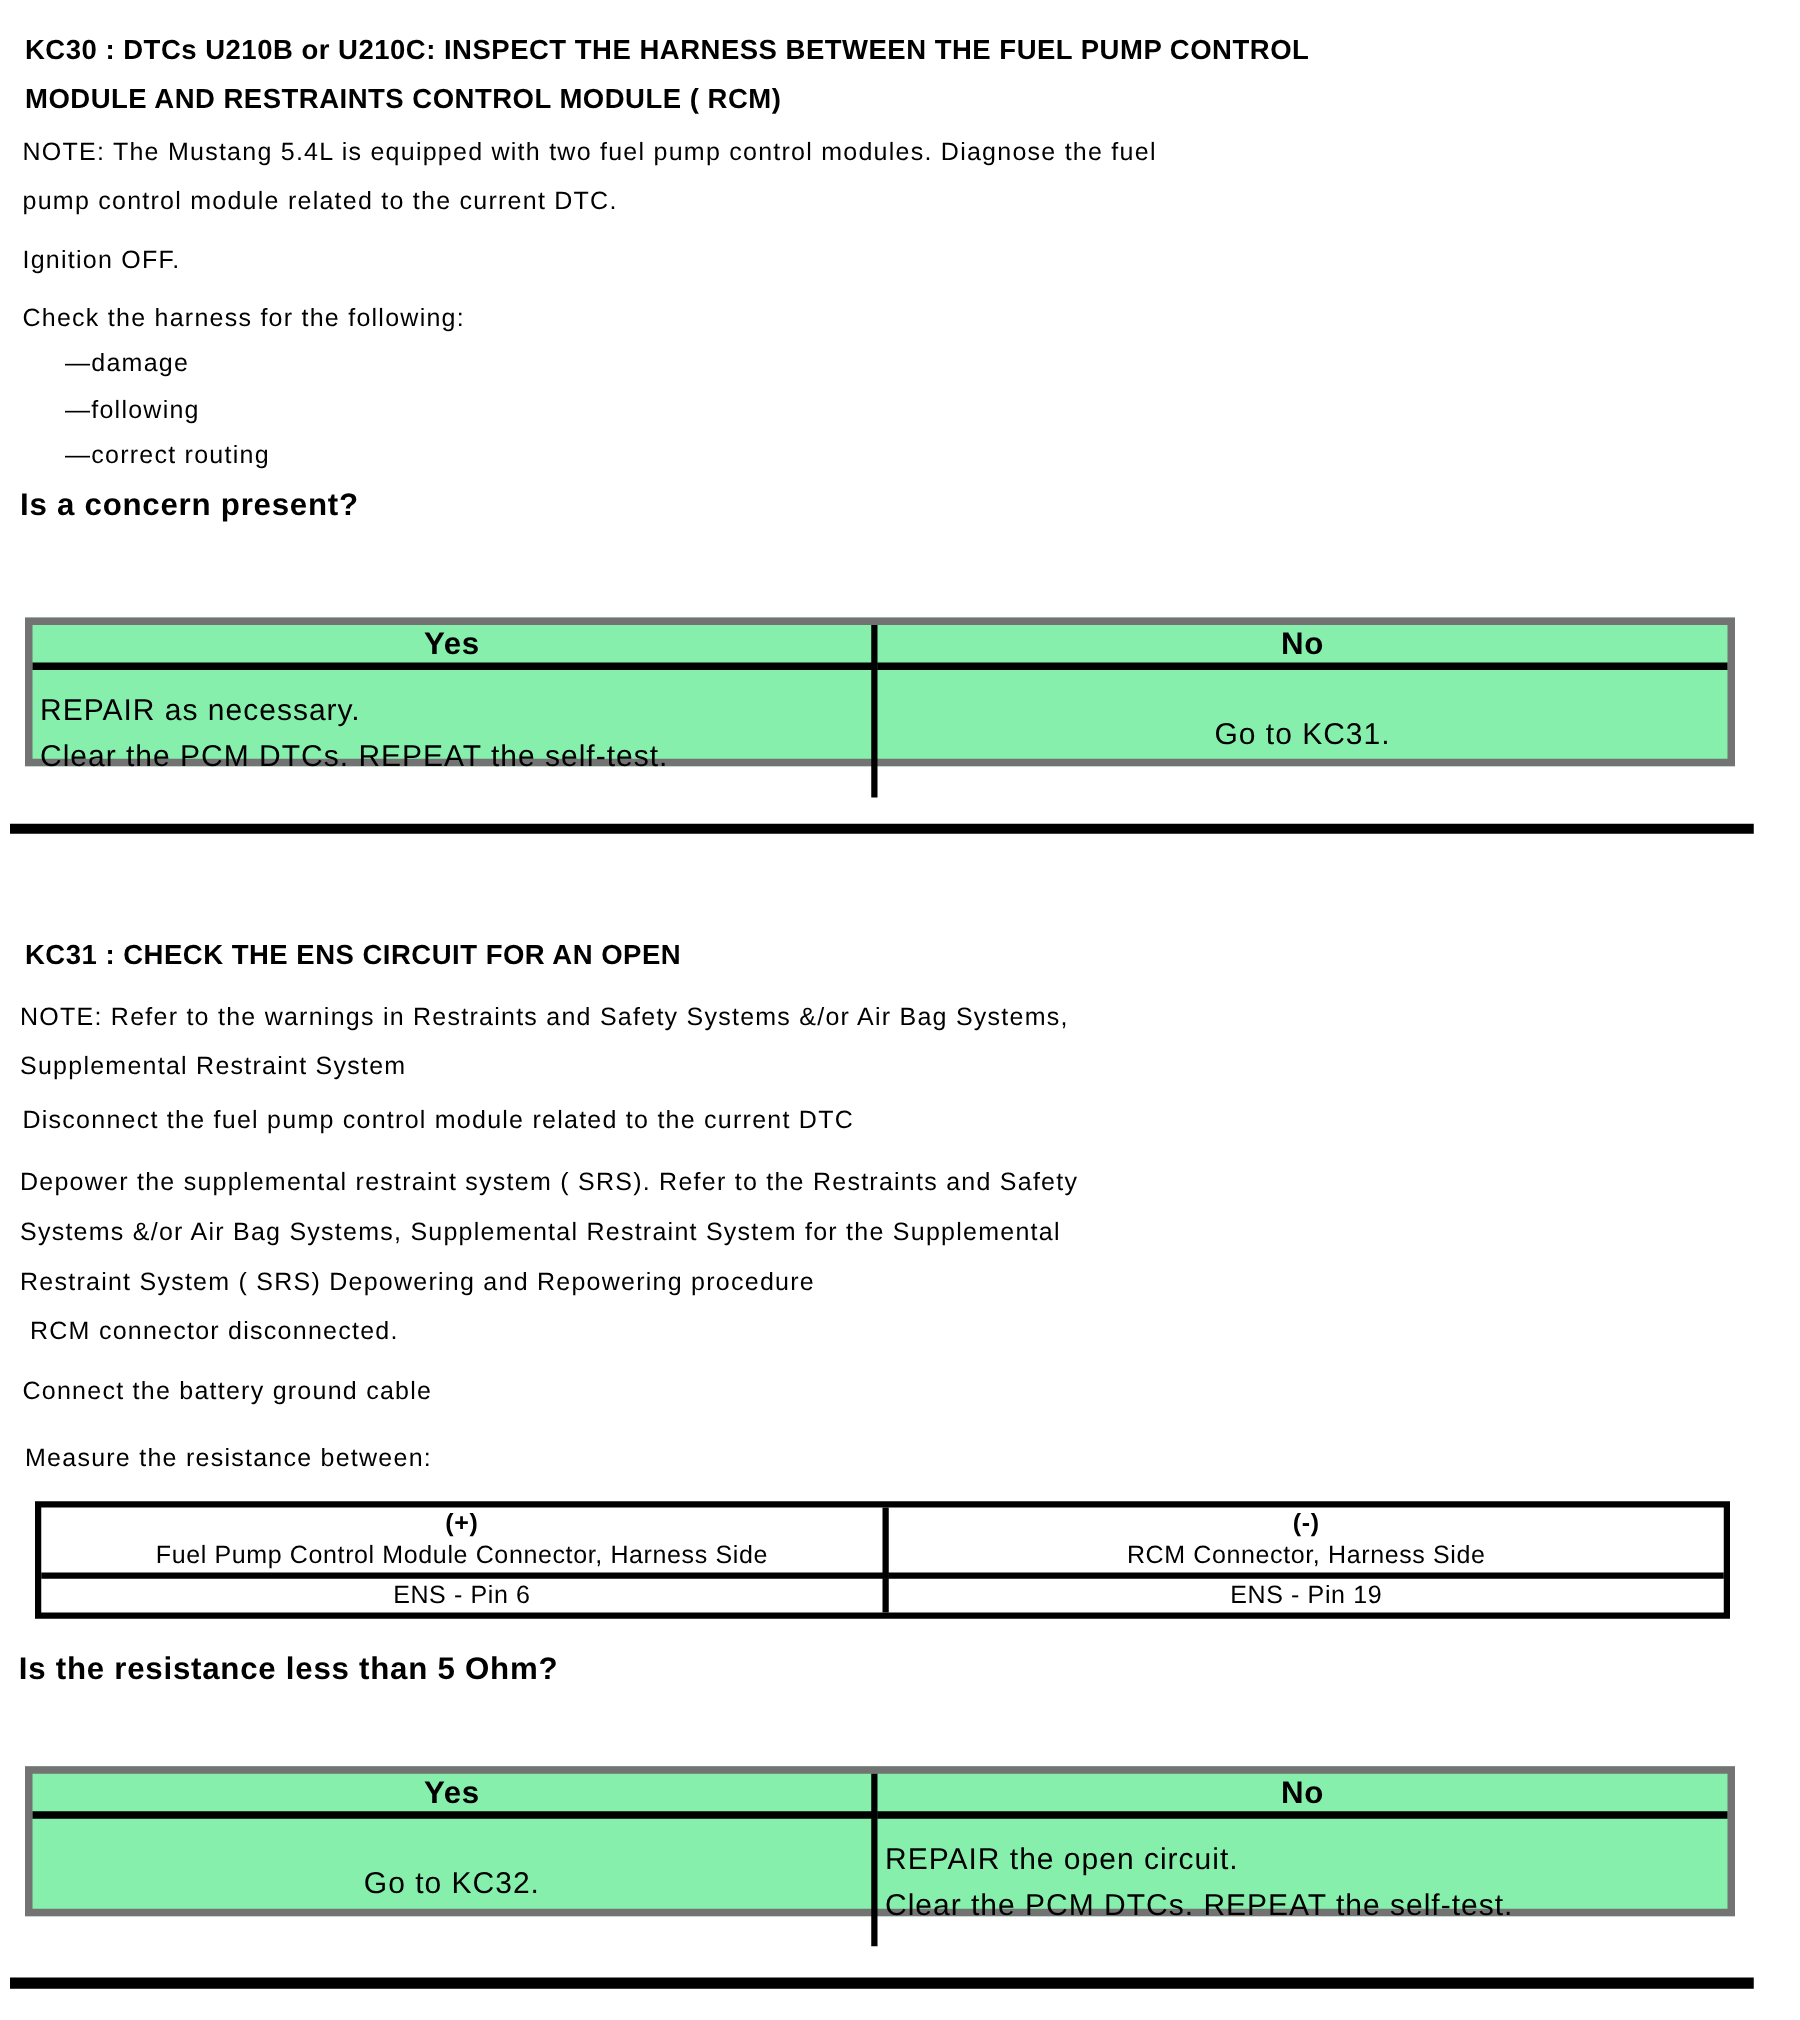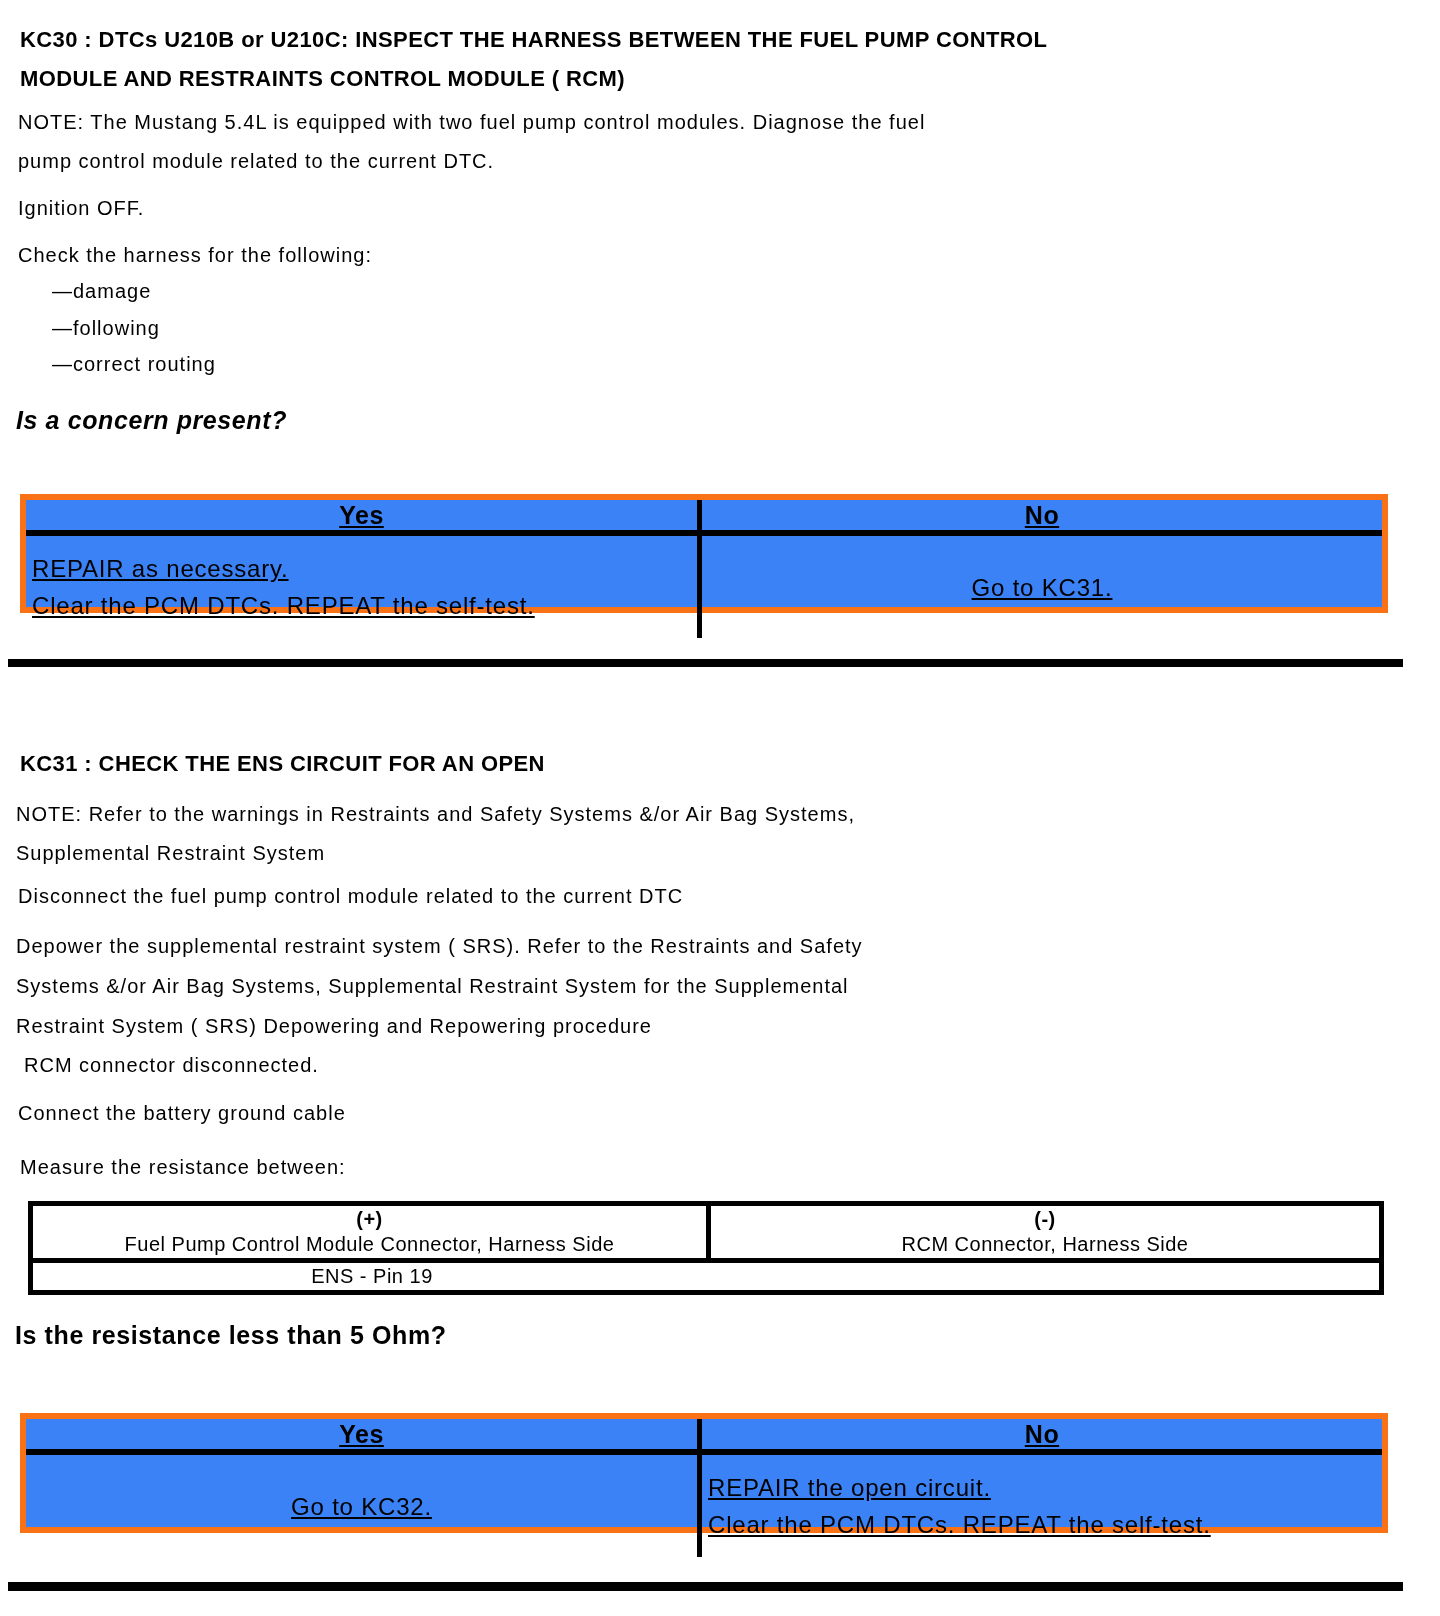--- a/index.html
+++ b/index.html
@@ -28,26 +28,25 @@
     font-weight:bold;
     font-size:25px;
     letter-spacing:0.6px;
   }
   .rule { position:absolute; background:#000000; }
 
   
   .yn-table {
     position:absolute;
     box-sizing:border-box;
-    border:6px solid #f97316;
+    border:6px solid #737373;
     display:grid;
     grid-template-columns:676px 1fr;
     grid-template-rows:36px 1fr;
-    background:#3b82f6;
-    text-decoration:underline;
+    background:#86efac;
   }
   .yn-table > div { box-sizing:border-box; }
   .col1 { border-right:5px solid #000000; }
   .yn-h {
     border-bottom:6px solid #000000;
     display:flex; align-items:center; justify-content:center;
     font-weight:bold; font-size:25px; letter-spacing:0.5px;
   }
   .yn-cell {
     font-size:24px; letter-spacing:0.8px; line-height:37px;
@@ -92,21 +91,21 @@
 pump control module related to the current DTC.</div>
 
   <div class="block body-text" style="top:189px; left:18px; width:800px;">Ignition OFF.</div>
 
   <div class="block body-text" style="top:236px; left:18px; width:900px;">Check the harness for the following:</div>
 
   <div class="block body-text" style="top:272px; left:52px; width:700px;">—damage</div>
   <div class="block body-text" style="top:309px; left:52px; width:700px;">—following</div>
   <div class="block body-text" style="top:345px; left:52px; width:700px;">—correct routing</div>
 
-  <div class="block question" style="top:406px; left:16px; width:800px;font-style:italic;">Is a concern present?</div>
+  <div class="block question" style="top:390px; left:16px; width:800px;">Is a concern present?</div>
 
   <div class="yn-table" style="top:494px; left:20px; width:1368px; height:119px;">
     <div class="yn-h col1">Yes</div>
     <div class="yn-h">No</div>
     <div class="yn-cell left col1">REPAIR as necessary.
 Clear the PCM DTCs. REPEAT the self-test.</div>
     <div class="yn-cell center">Go to KC31.</div>
   </div>
 
   <div class="rule" style="top:659px; left:8px; width:1395px; height:8px;"></div>
@@ -130,20 +129,21 @@
 
   <div class="m-table" style="top:1201px; left:28px; width:1356px; height:94px;">
     <div class="m-h col1">
       <span class="polarity">(+)</span>
       <span>Fuel Pump Control Module Connector, Harness Side</span>
     </div>
     <div class="m-h">
       <span class="polarity">(-)</span>
       <span>RCM Connector, Harness Side</span>
     </div>
+    <div class="m-cell col1">ENS - Pin 6</div>
     <div class="m-cell">ENS - Pin 19</div>
   </div>
 
   <div class="block question" style="top:1321px; left:15px; width:900px;">Is the resistance less than 5 Ohm?</div>
 
   <div class="yn-table" style="top:1413px; left:20px; width:1368px; height:120px;">
     <div class="yn-h col1">Yes</div>
     <div class="yn-h">No</div>
     <div class="yn-cell center col1">Go to KC32.</div>
     <div class="yn-cell left">REPAIR the open circuit.

